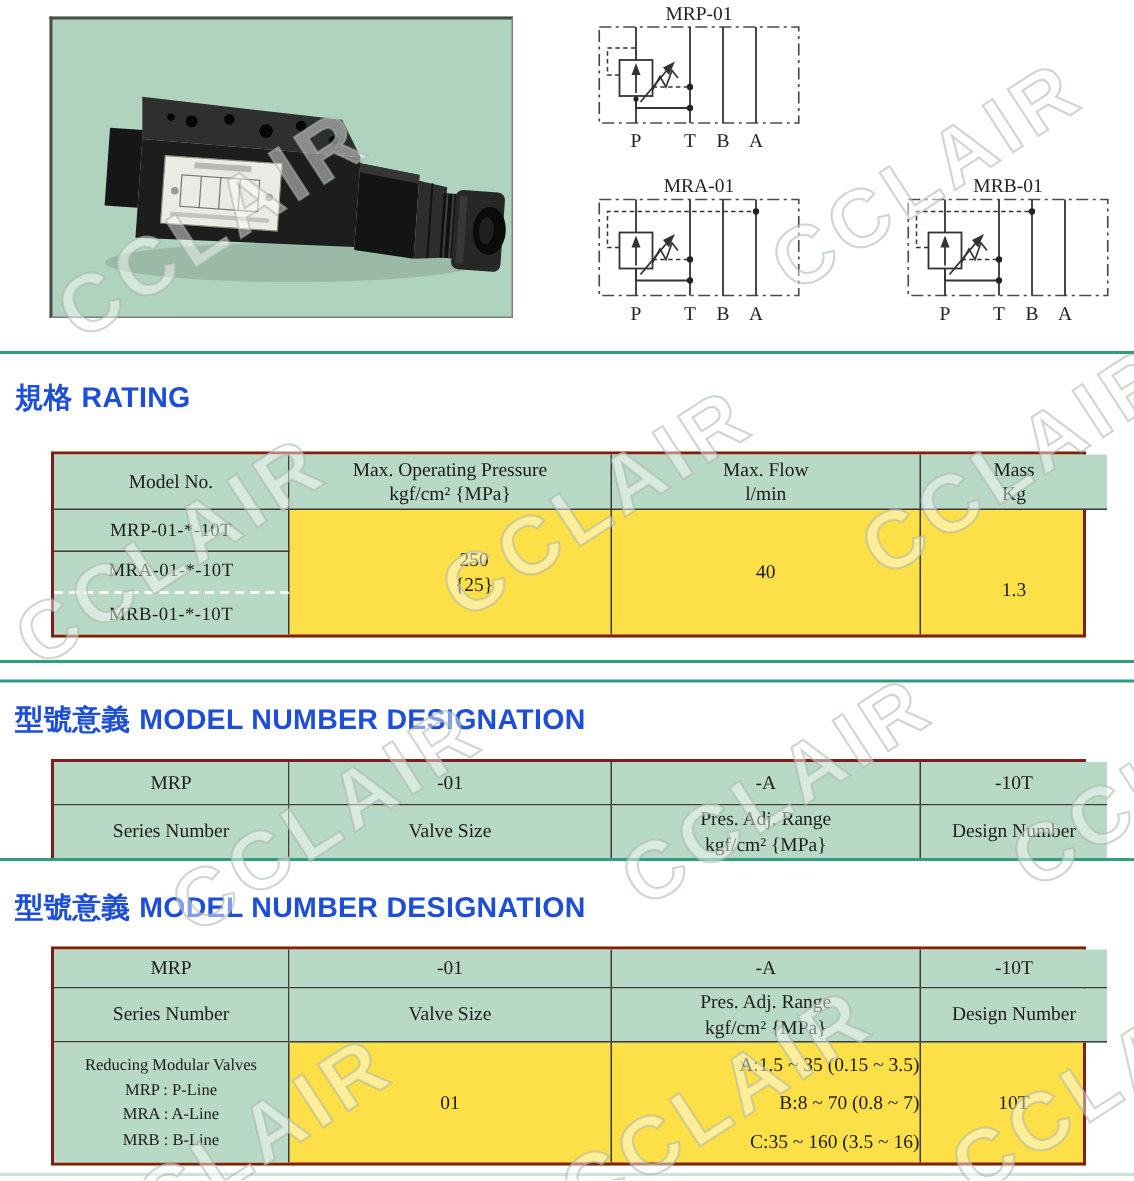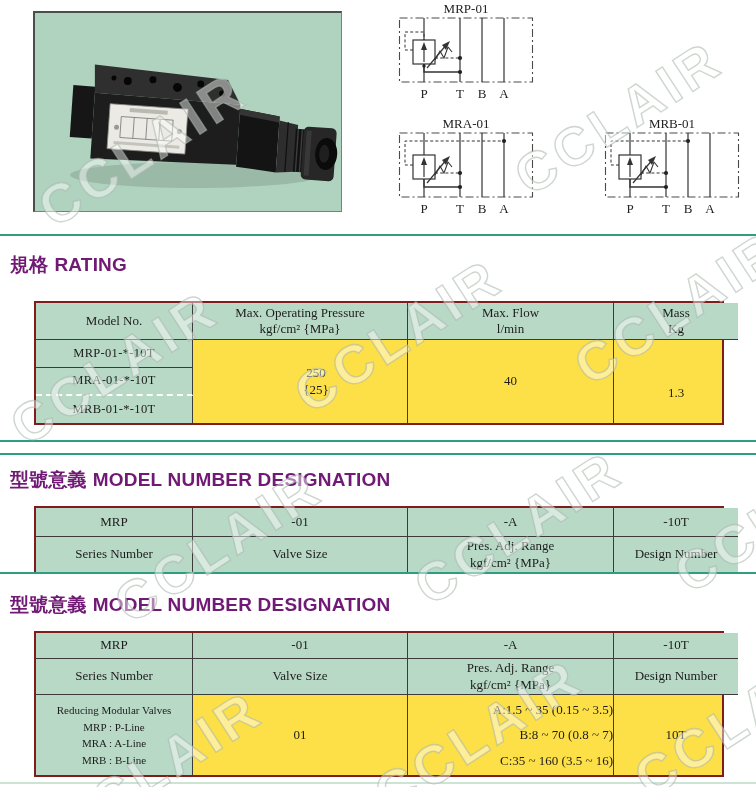--- a/index.html
+++ b/index.html
@@ -15,21 +15,21 @@
              border-top:2px solid #4b4f4b;border-left:2px solid #4b4f4b;
              border-right:1px solid #7b807b;border-bottom:1px solid #7b807b;box-sizing:border-box;}
   
   .schem{position:absolute;width:145px;height:102px;}
   .schem svg{display:block;}
   .schem text{font-family:"Liberation Serif",serif;fill:#222;}
   
   .hline{position:absolute;left:0;width:756px;height:2px;z-index:2;}
   
   .heading{position:absolute;left:10px;z-index:3;font-family:"Liberation Sans",sans-serif;
-           font-weight:700;font-size:19px;color:#701a75;letter-spacing:0.2px;}
+           font-weight:700;font-size:19px;color:#1d4ed8;letter-spacing:0.2px;}
   .heading .cjk{margin-right:6px;}
   
   .dtable{position:absolute;left:34px;width:690px;box-sizing:border-box;display:grid;
           grid-template-columns:157px 215px 206px 124px;border:2px solid #7f1d1d;z-index:3;background:#fde047;}
   .tcell{border-right:1px solid #3b3b3b;border-bottom:1px solid #3b3b3b;box-sizing:border-box;
          display:flex;flex-direction:column;justify-content:center;align-items:center;text-align:center;
          font-size:13px;line-height:1.25;position:relative;}
   .noR{border-right:none!important;}
   .noB{border-bottom:none!important;}
   .bgG{background:#b9d9c7;}

